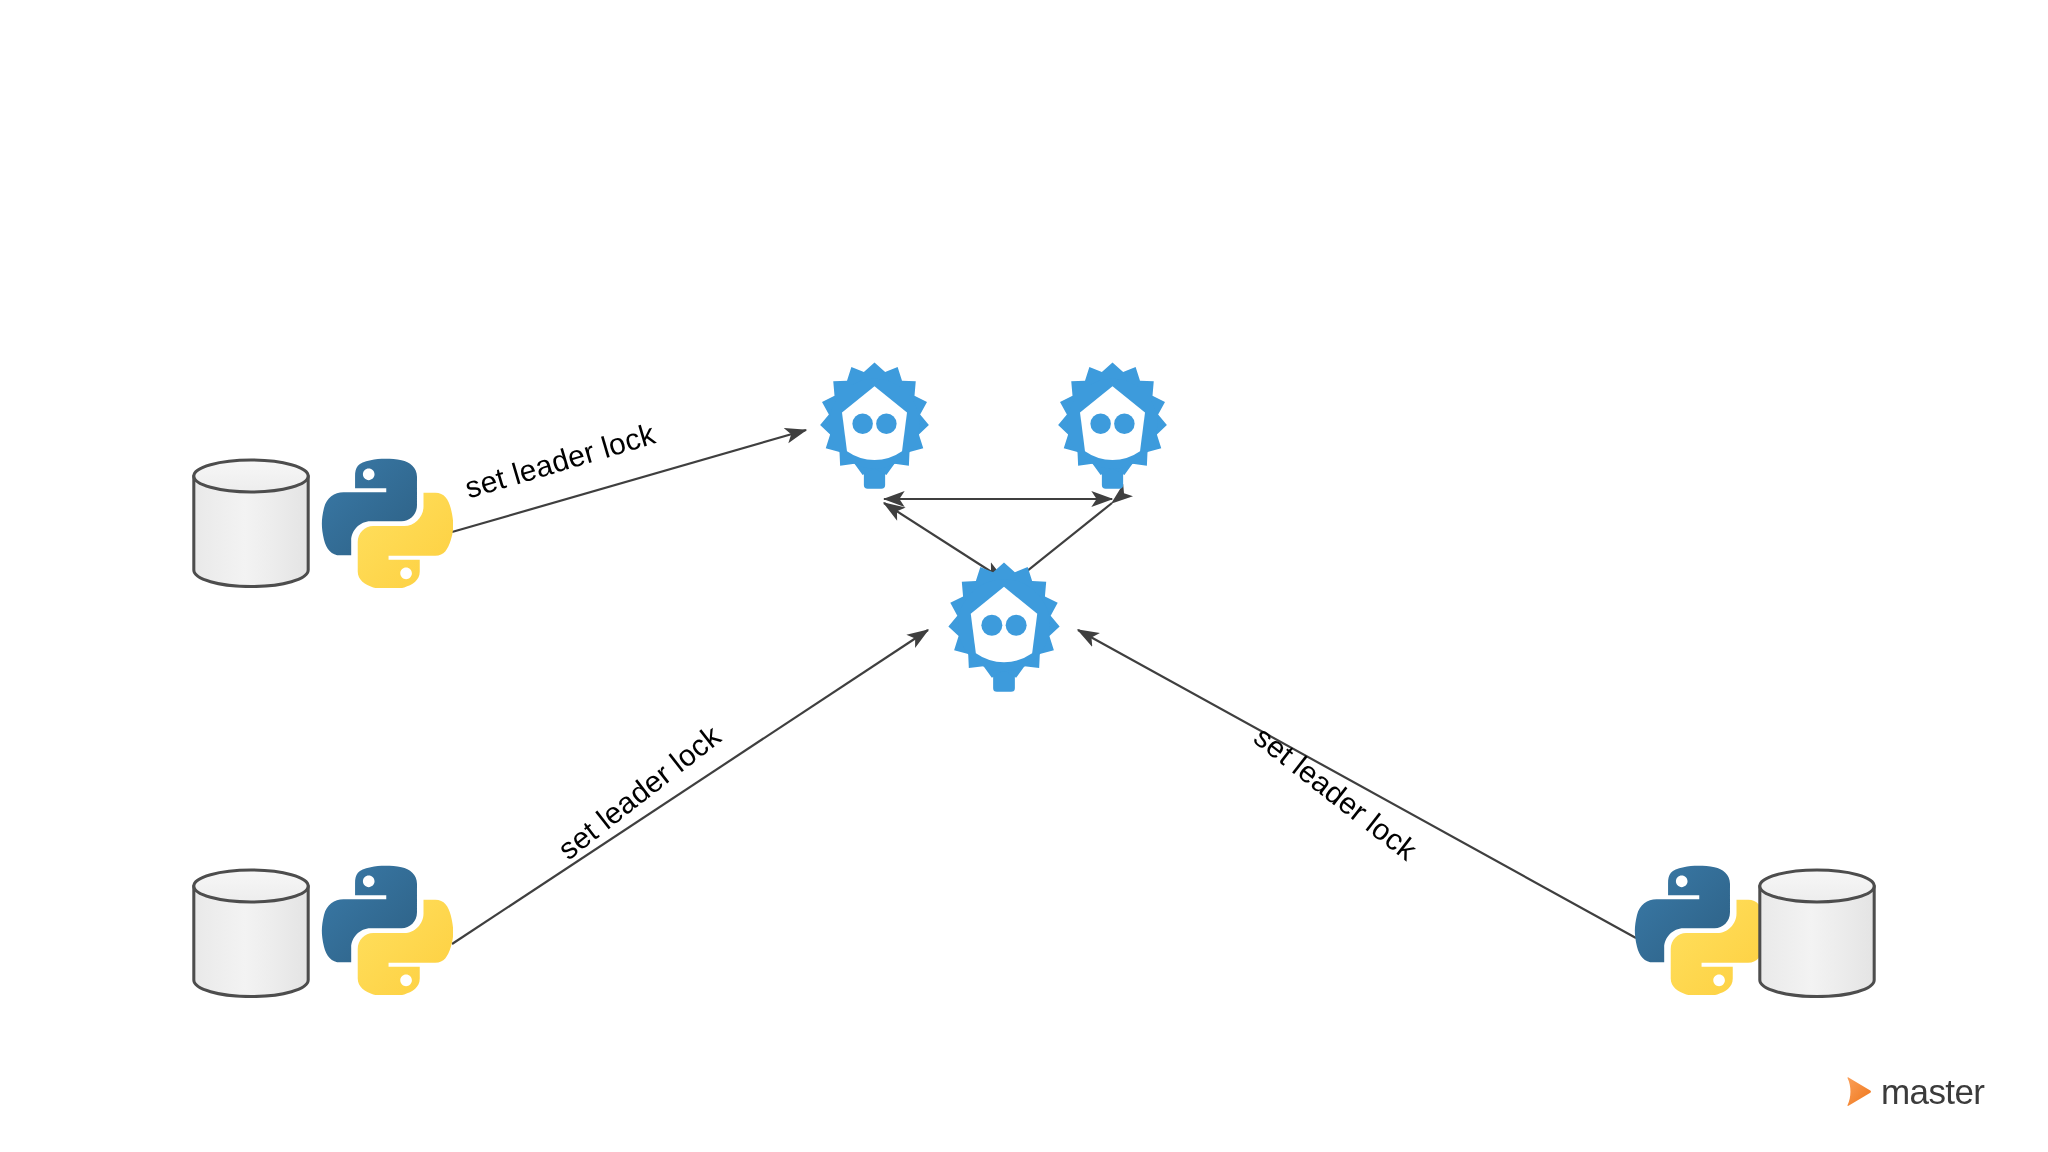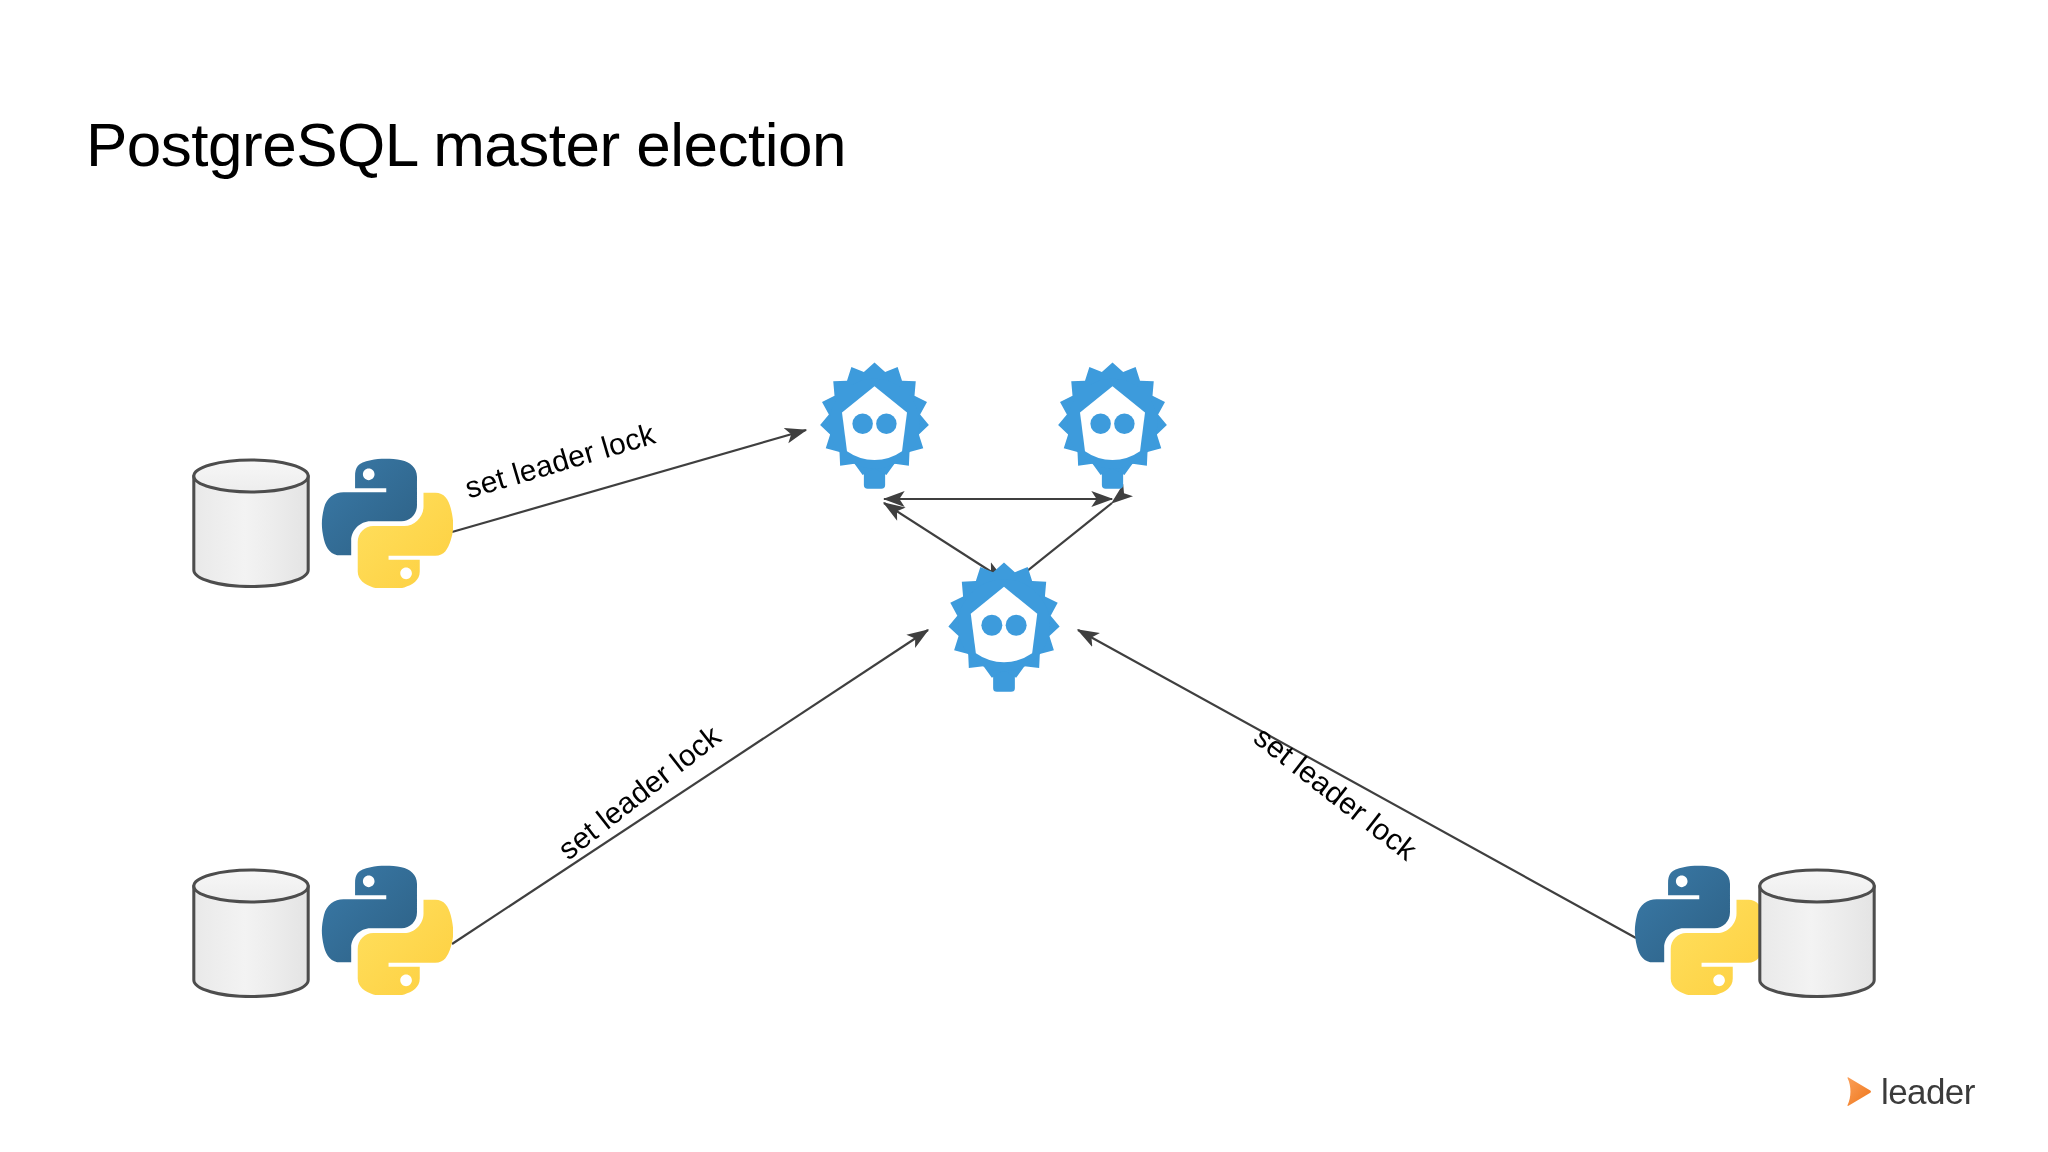--- a/index.html
+++ b/index.html
@@ -82,21 +82,20 @@
     color: #3b3b3b;
     letter-spacing: -0.6px;
     line-height: 1;
   }
 </style>
 </head>
 <body>
 
 <div id="slide">
 
-  <div id="slide-title">PostgreSQL master election</div>
 
   <svg id="diagram" viewBox="0 0 2048 1152">
     <defs>
 
       <marker id="ah" markerWidth="11" markerHeight="11" refX="9.4" refY="4" orient="auto" markerUnits="strokeWidth">
         <path d="M0,0.4 L10,4 L0,7.6 L2.4,4 Z" fill="#3f3f3f"></path>
       </marker>
 
       <marker id="ahb" markerWidth="11" markerHeight="11" refX="0.6" refY="4" orient="auto" markerUnits="strokeWidth">
         <path d="M10,0.4 L0,4 L10,7.6 L7.6,4 Z" fill="#3f3f3f"></path>
@@ -244,16 +243,16 @@
   <div id="zalando-logo">
     <svg class="mark" viewBox="0 0 26 30">
       <path d="M1.6,1.2 C1.2,0.6 1.9,0.1 2.5,0.4 L24.3,13.4 C25.2,13.9 25.2,15.2 24.3,15.7 L2.5,28.8 C1.9,29.1 1.2,28.6 1.6,27.9 C5.4,20.3 5.5,9.1 1.6,1.2 Z" fill="url(#zg2)"></path>
       <defs>
         <linearGradient id="zg2" x1="0" y1="0" x2="1" y2="1">
           <stop offset="0%" stop-color="#fba05a"></stop>
           <stop offset="100%" stop-color="#ee7519"></stop>
         </linearGradient>
       </defs>
     </svg>
-    <span class="wordmark">leader</span>
+    <span class="wordmark">master</span>
   </div>
 
 </div>
 
 </body></html>

